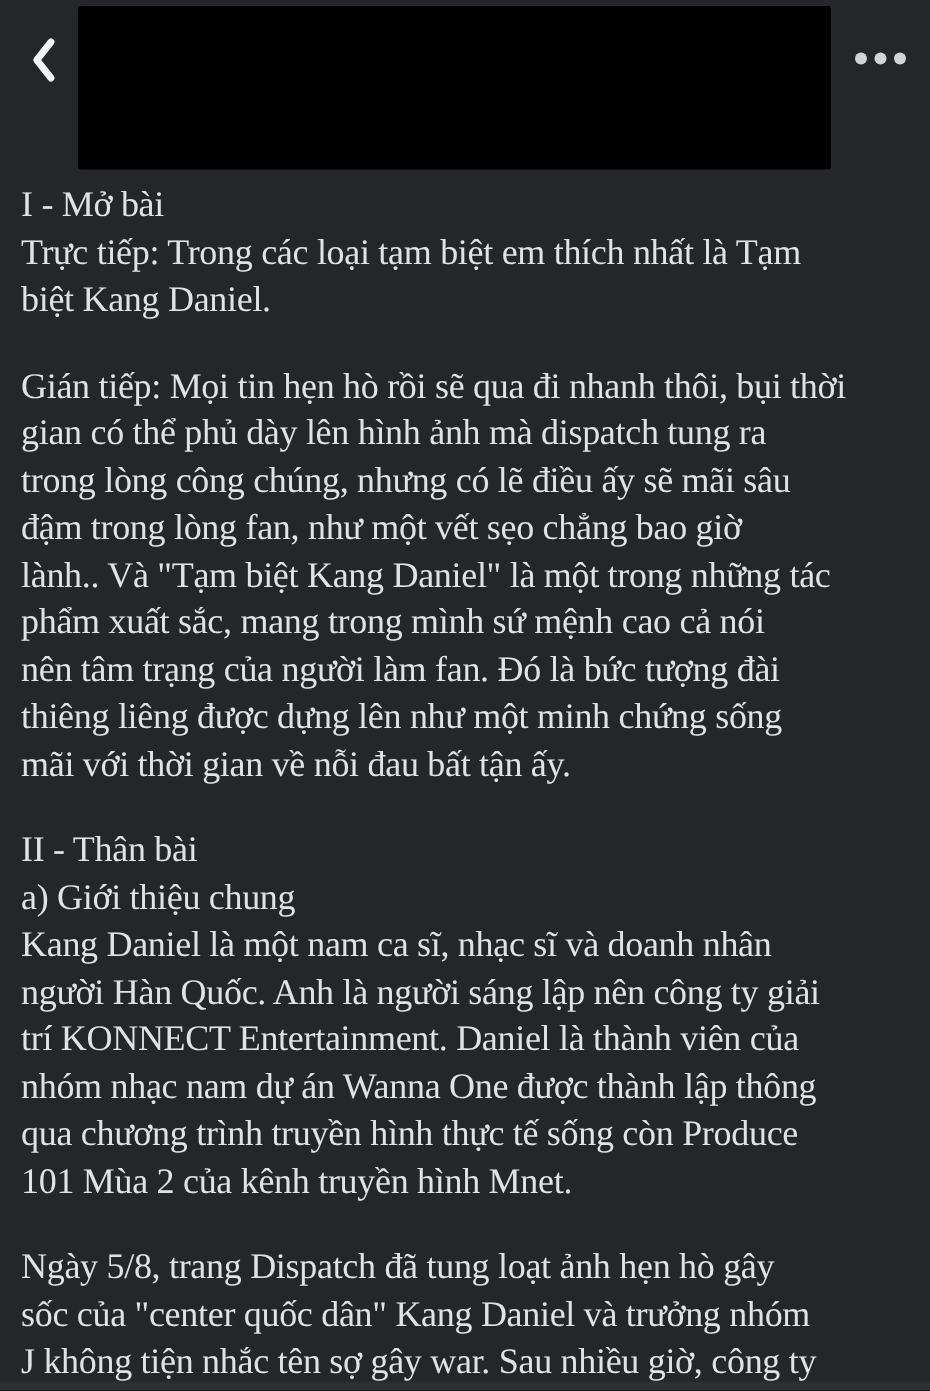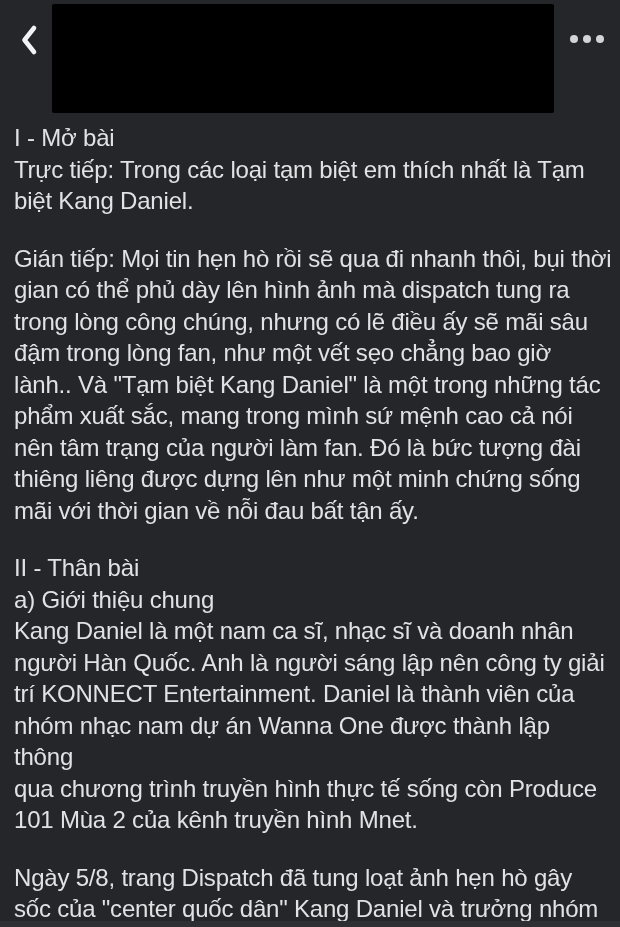--- a/index.html
+++ b/index.html
@@ -57,20 +57,21 @@
     position: absolute;
     top: 122px; left: 14px; right: 8px;
     font-size: 24px;
     line-height: 31.5px;
     letter-spacing: -0.2px;
     color: #e0e2e4;
   }
   .post-body p {
     white-space: pre-line;
     margin-bottom: 26px;
+    font-family: Liberation Serif, serif;
   }
   .post-body p:last-of-type { margin-bottom: 0; }
 
   .bottom-divider {
     position: absolute;
     left: 0; right: 0; bottom: 0;
     height: 6px;
     background: #2d2f32;
   }
 </style>

